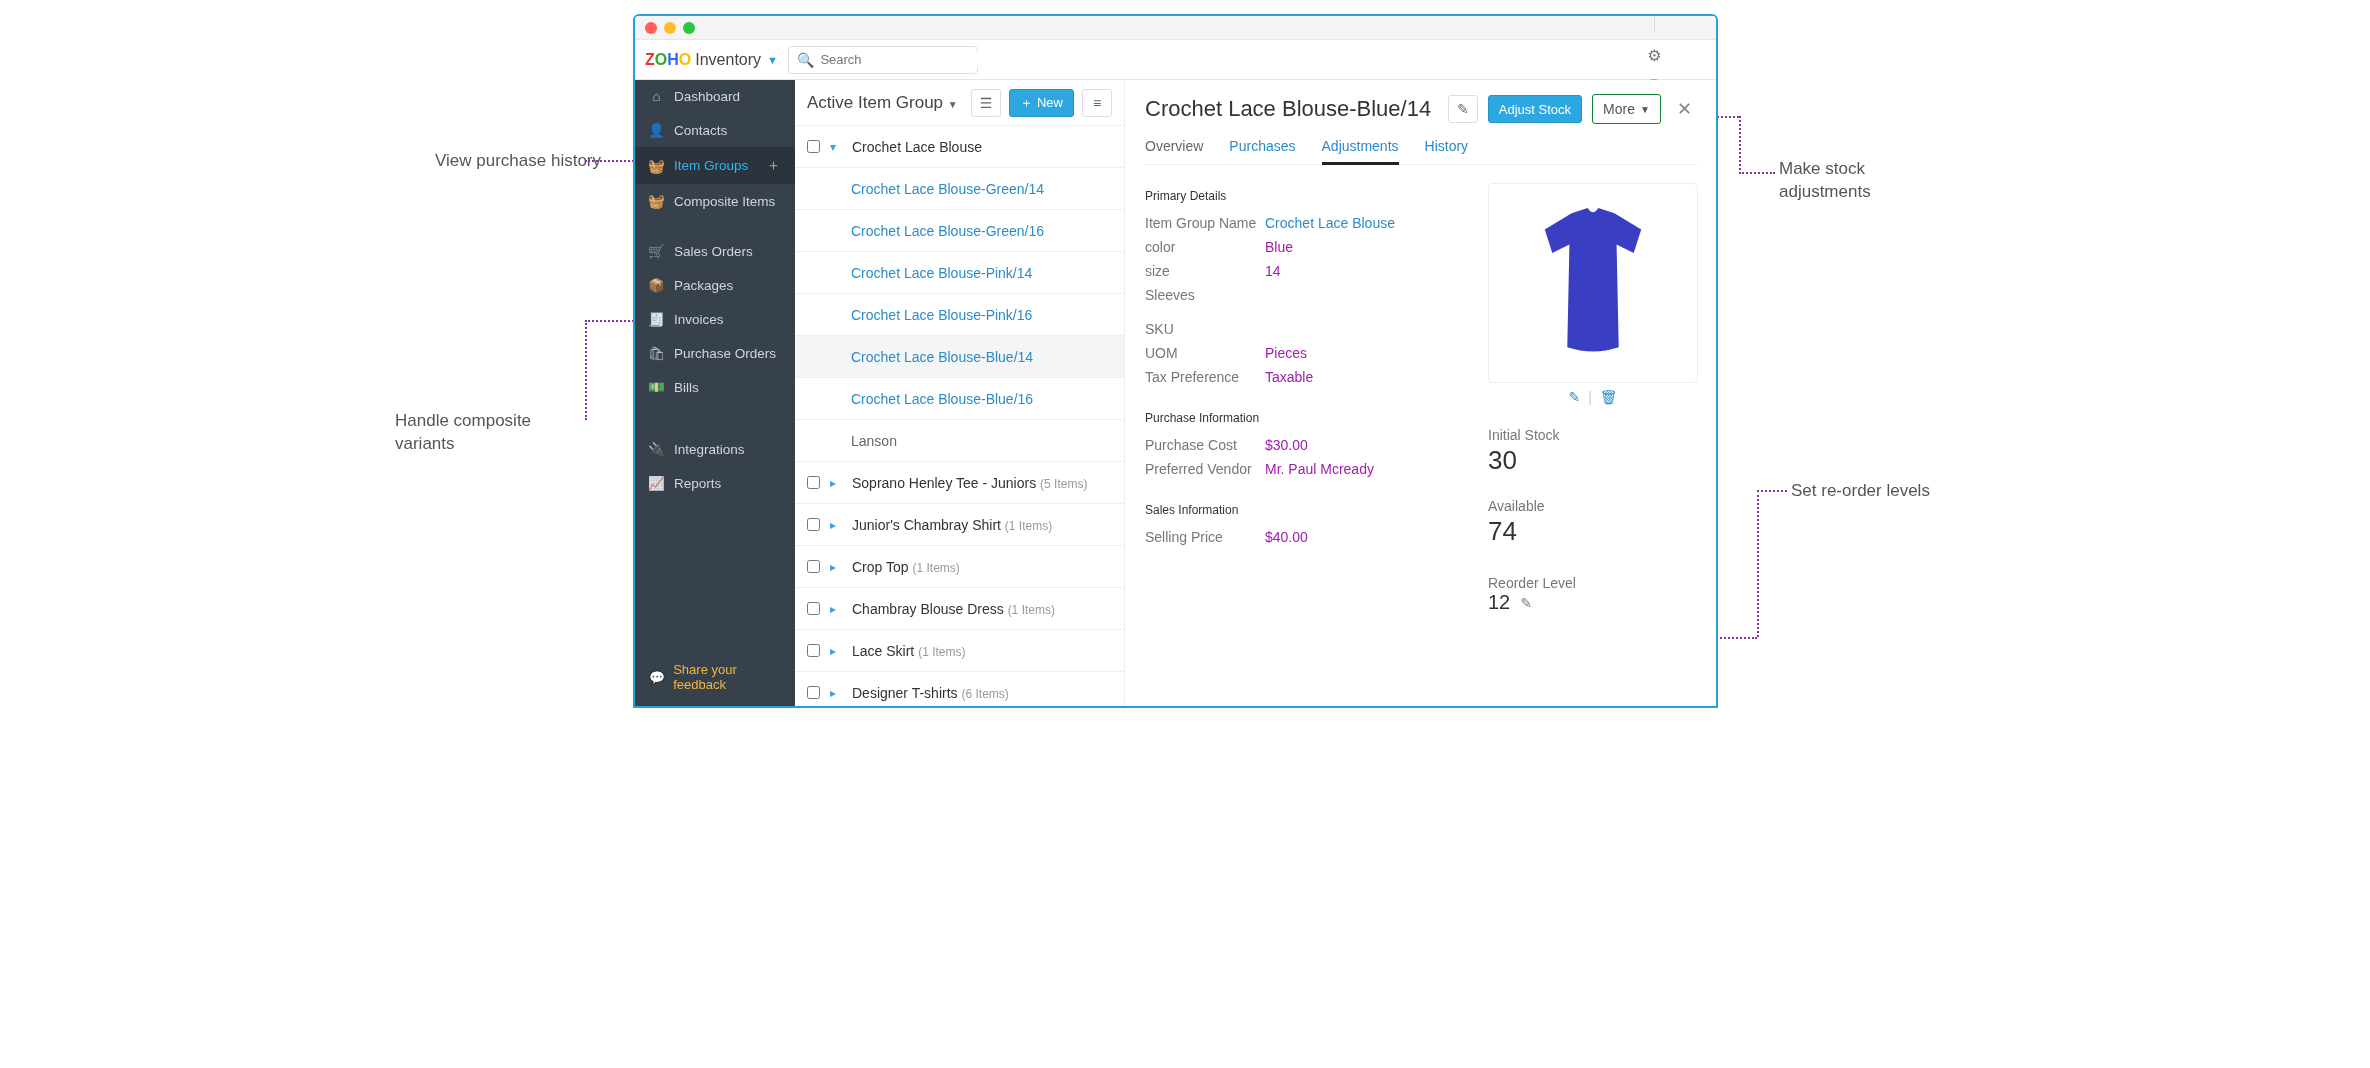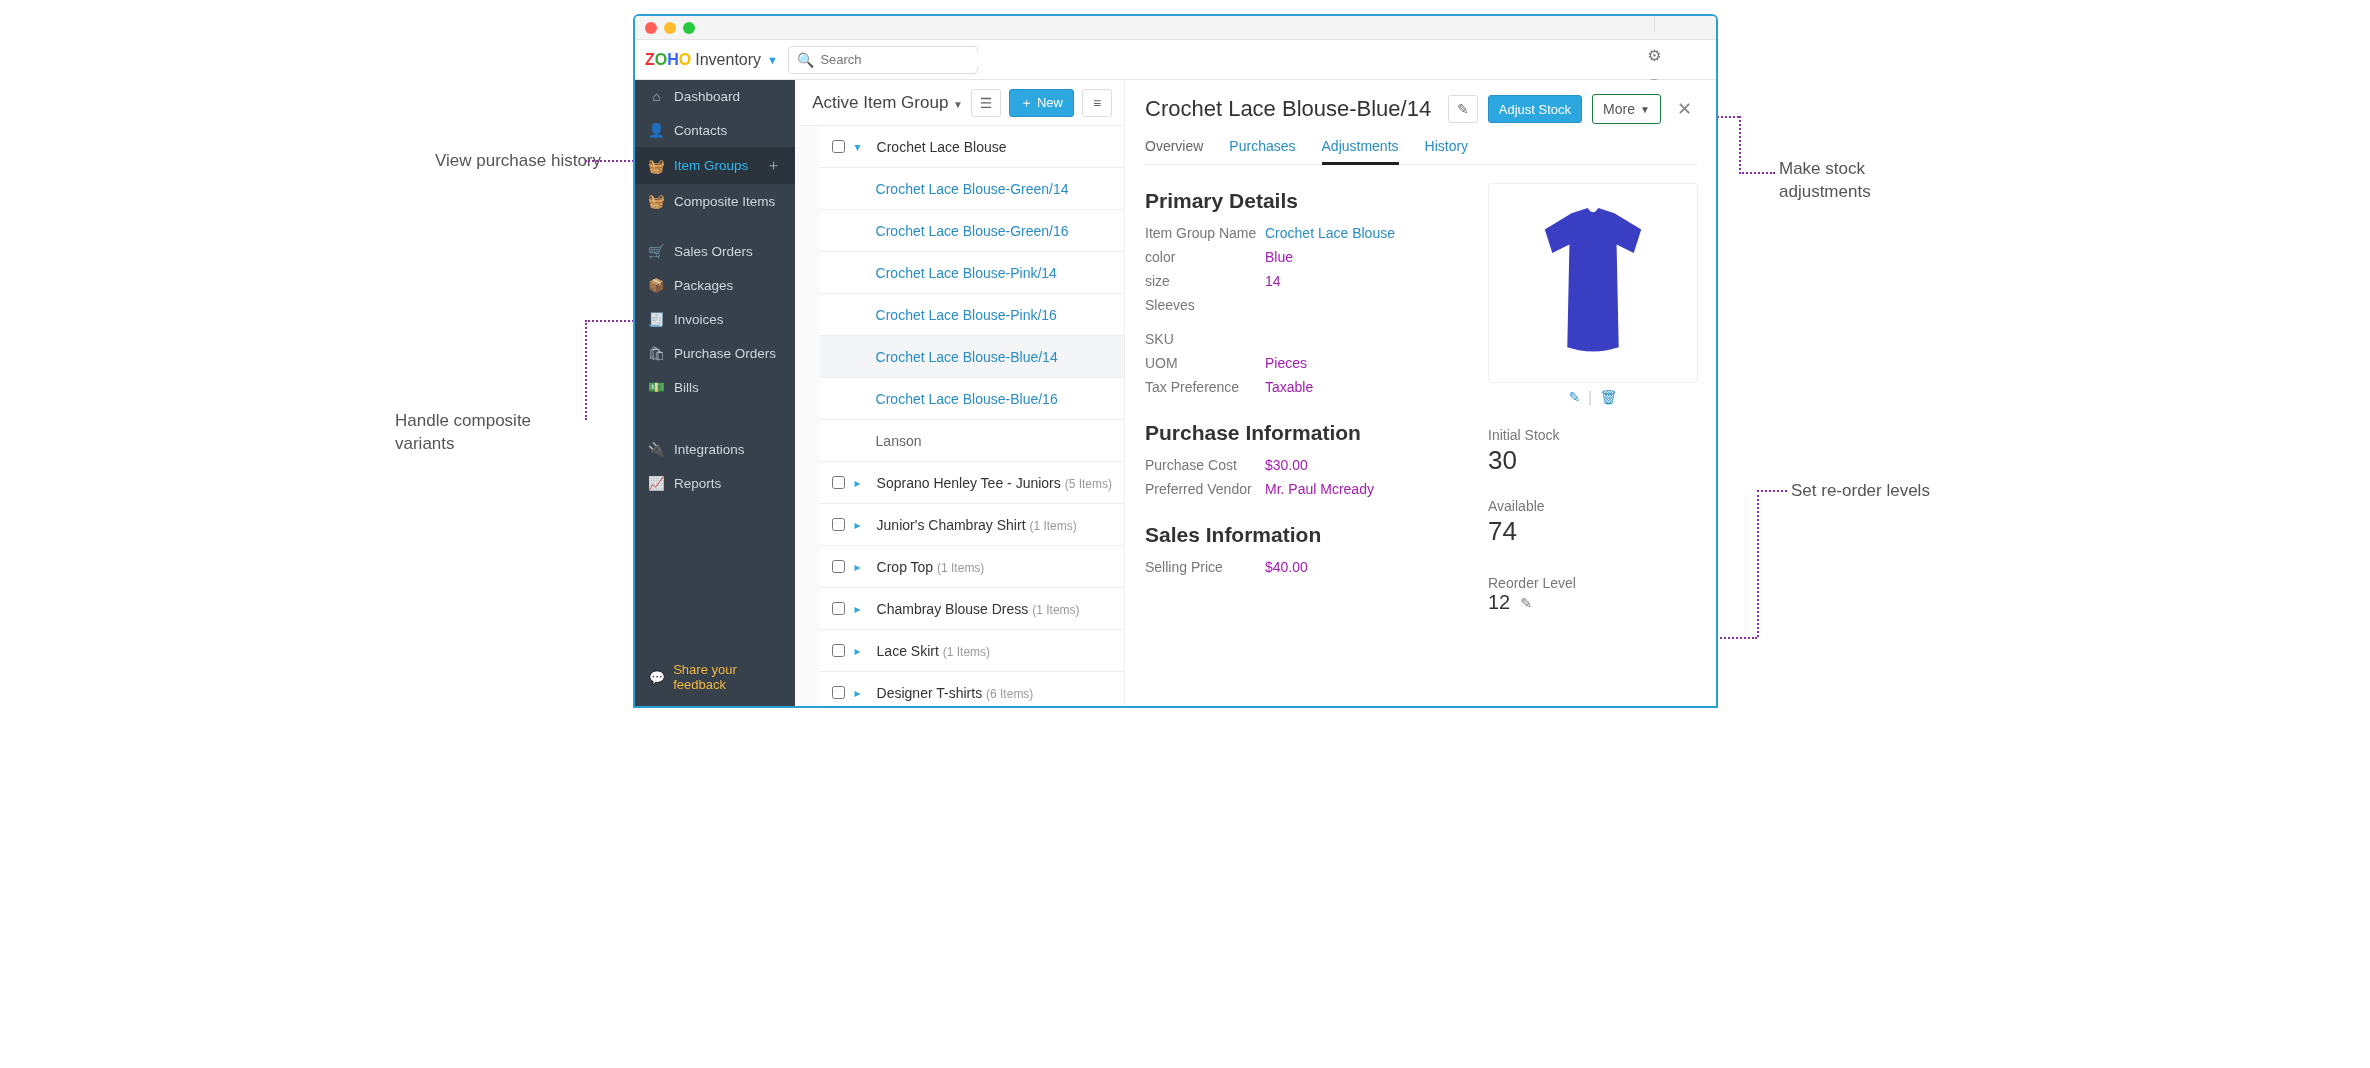--- a/index.html
+++ b/index.html
@@ -26,21 +26,21 @@
   .body { display:flex; height: calc(100% - 64px); }
   .sidebar { width:160px; background:#36414b; color:#cfd6dc; display:flex; flex-direction:column; font-size:13.5px; }
   .sidebar .nav-item { display:flex; align-items:center; gap:10px; padding:9px 14px; cursor:pointer; }
   .sidebar .nav-item.active { background:#2b343c; color:#2fb6f0; }
   .sidebar .nav-item .plus { margin-left:auto; color:#9aa; font-size:15px; }
   .sidebar .spacer1 { height: 16px; }
   .sidebar .spacer2 { height: 28px; }
   .sidebar .feedback { margin-top:auto; padding:12px 14px 14px; color:#f3b63f; font-size:13px; display:flex; gap:8px; align-items:center; }
   .nav-ico { width:15px; display:inline-flex; justify-content:center; color:inherit; opacity:.85; }
 
-  .mid { width:330px; border-right:1px solid #eee; display:flex; flex-direction:column; background:#fafafa;align-items:flex-end; }
+  .mid { width:330px; border-right:1px solid #eee; display:flex; flex-direction:column; background:#fafafa; }
   .mid-hdr { height:46px; display:flex; align-items:center; padding:0 12px; gap:8px; background:#fff; border-bottom:1px solid #eee;}
   .mid-title { font-size:17px; color:#444; flex:1; }
   .iconbtn { border:1px solid #ddd; background:#fff; border-radius:3px; height:28px; min-width:30px; display:inline-flex; align-items:center; justify-content:center; color:#666; cursor:pointer; }
   .btn-primary { background:#2da7e0; border:1px solid #2593c7; color:#fff; height:28px; padding:0 10px; border-radius:3px; display:inline-flex; align-items:center; gap:4px; font-size:13px; cursor:pointer; }
   .list { overflow-y:auto; flex:1; }
   .grp-row, .item-row { display:flex; align-items:center; padding:0 12px; border-bottom:1px solid #eee; background:#fff; min-height:42px; gap:10px; }
   .grp-row { font-size:14px; color:#333; }
   .grp-row .chev { color:#2da7e0; font-size:12px; width:12px; }
   .grp-row .name { flex:1; }
   .grp-row .meta { color:#999; font-size:12px; }
@@ -53,21 +53,21 @@
   .detail-title { font-size:22px; color:#333; flex:1; font-weight:400;}
   .btn-outline { border:1px solid #15803d; background:#fff; color:#555; height:30px; padding:0 10px; border-radius:3px; display:inline-flex; align-items:center; gap:5px; cursor:pointer; }
   .close-x { color:#888; font-size:18px; cursor:pointer; padding:4px 6px;}
   .tabs { display:flex; gap:26px; border-bottom:1px solid #eee; margin-top:6px; }
   .tab { padding:8px 0 10px; color:#2a8cc7; font-size:14px; cursor:pointer; position:relative;}
   .tab.muted { color:#666; }
   .tab.active::after { content:""; position:absolute; left:0; right:0; bottom:-1px; height:3px; background:#222; }
   .cols { display:flex; gap:28px; margin-top:18px; }
   .col-left { flex:1; }
   .col-right { width:210px; }
-  .section-h { font-size:21px; color:#333; margin:6px 0 12px; font-weight:700;}
+  .section-h { font-size:12px; color:#333; margin:6px 0 12px; font-weight:400;}
   .kv { display:flex; font-size:14px; color:#666; margin-bottom:8px; }
   .kv .k { width:120px; color:#777; }
   .kv .v { color:#a21caf; }
   .kv .v.link { color:#2a8cc7; }
   .imgbox { border:1px solid #eee; border-radius:4px; height:200px; display:flex; align-items:center; justify-content:center; margin-bottom:6px; }
   .img-actions { text-align:center; color:#2a8cc7; font-size:14px; }
   .img-actions .sep{ color:#ccc; margin:0 4px;}
   .stock-block { margin-top:22px; }
   .stock-label { color:#777; font-size:14px; }
   .stock-val { font-size:26px; color:#333; font-weight:500; margin-top:2px;}

